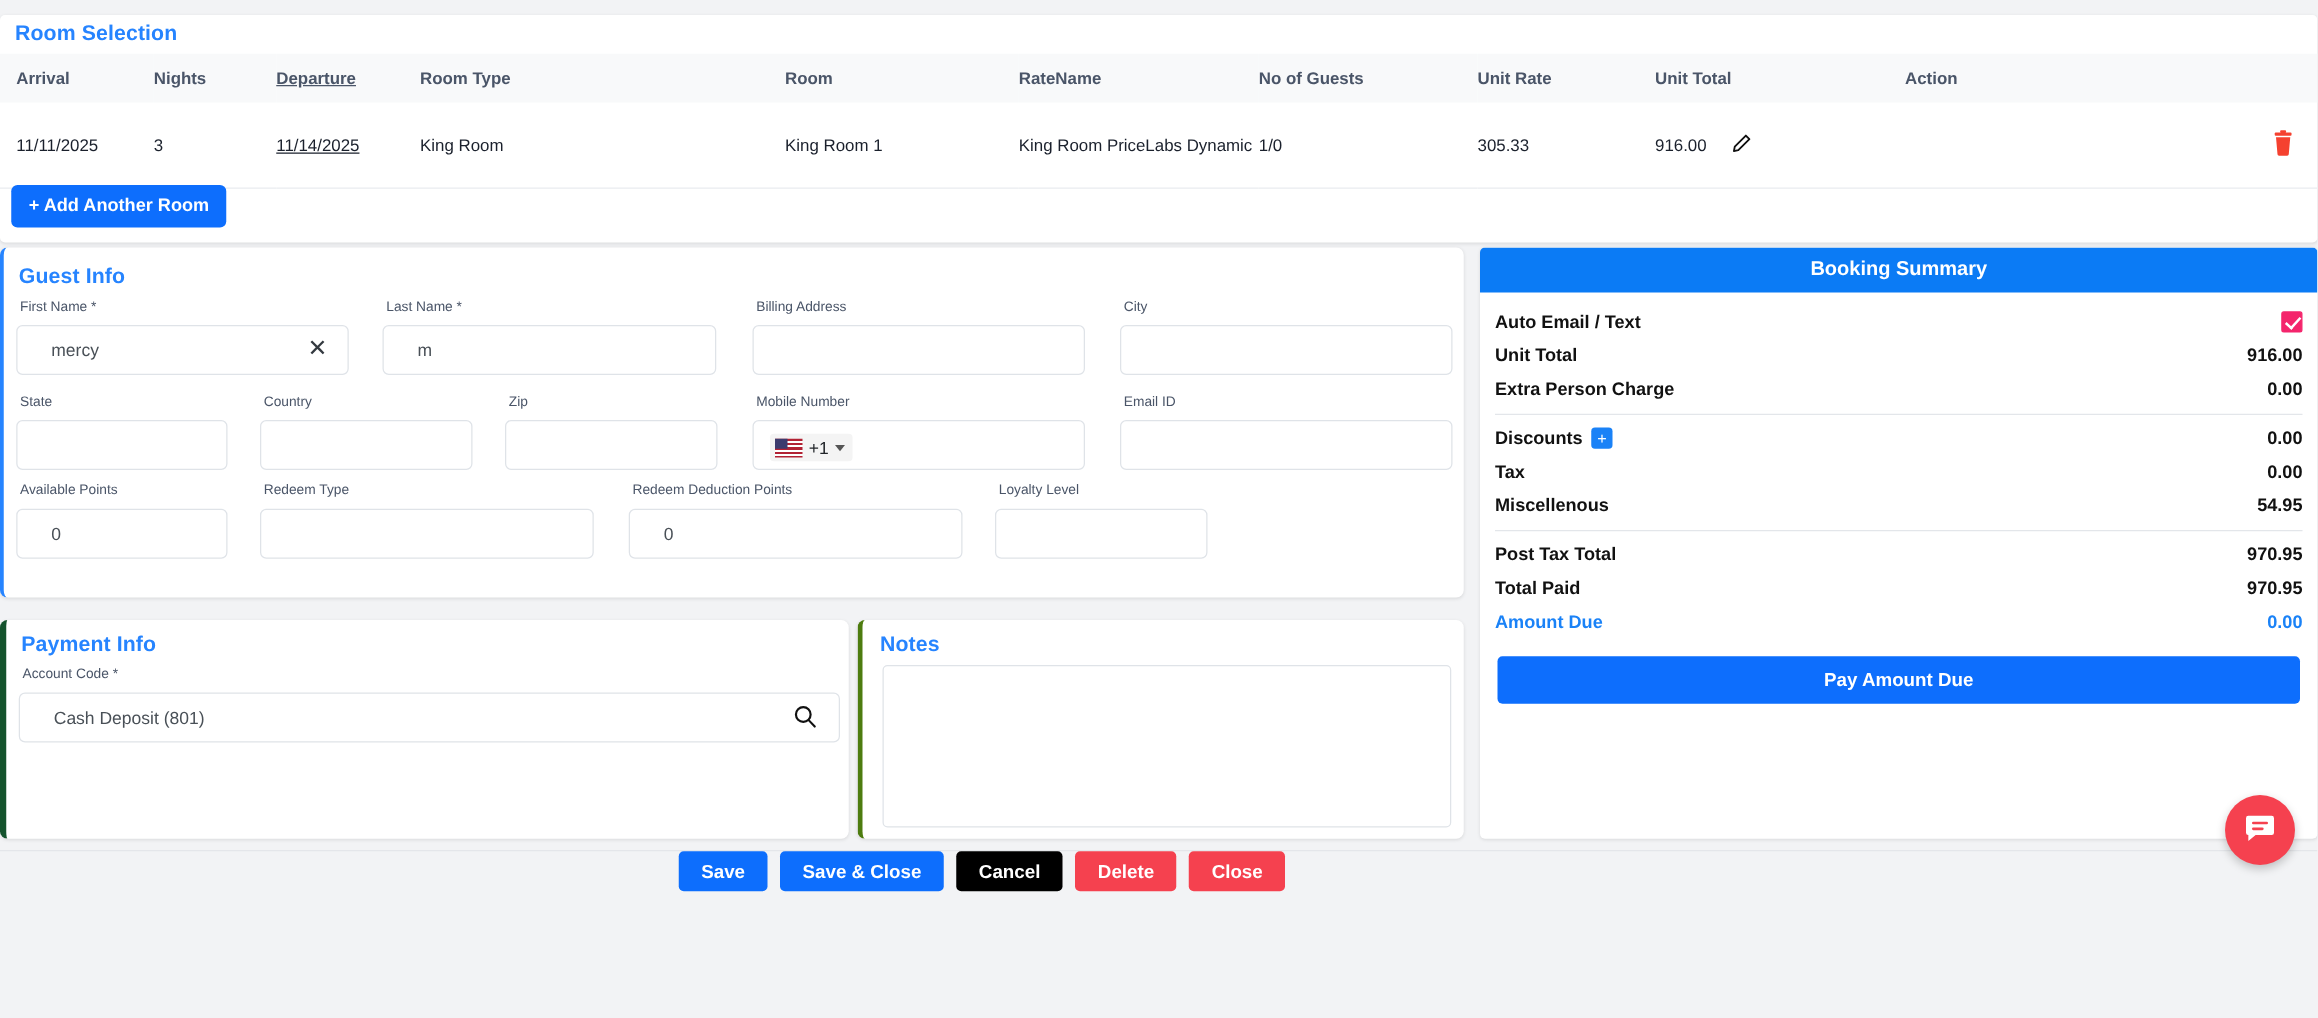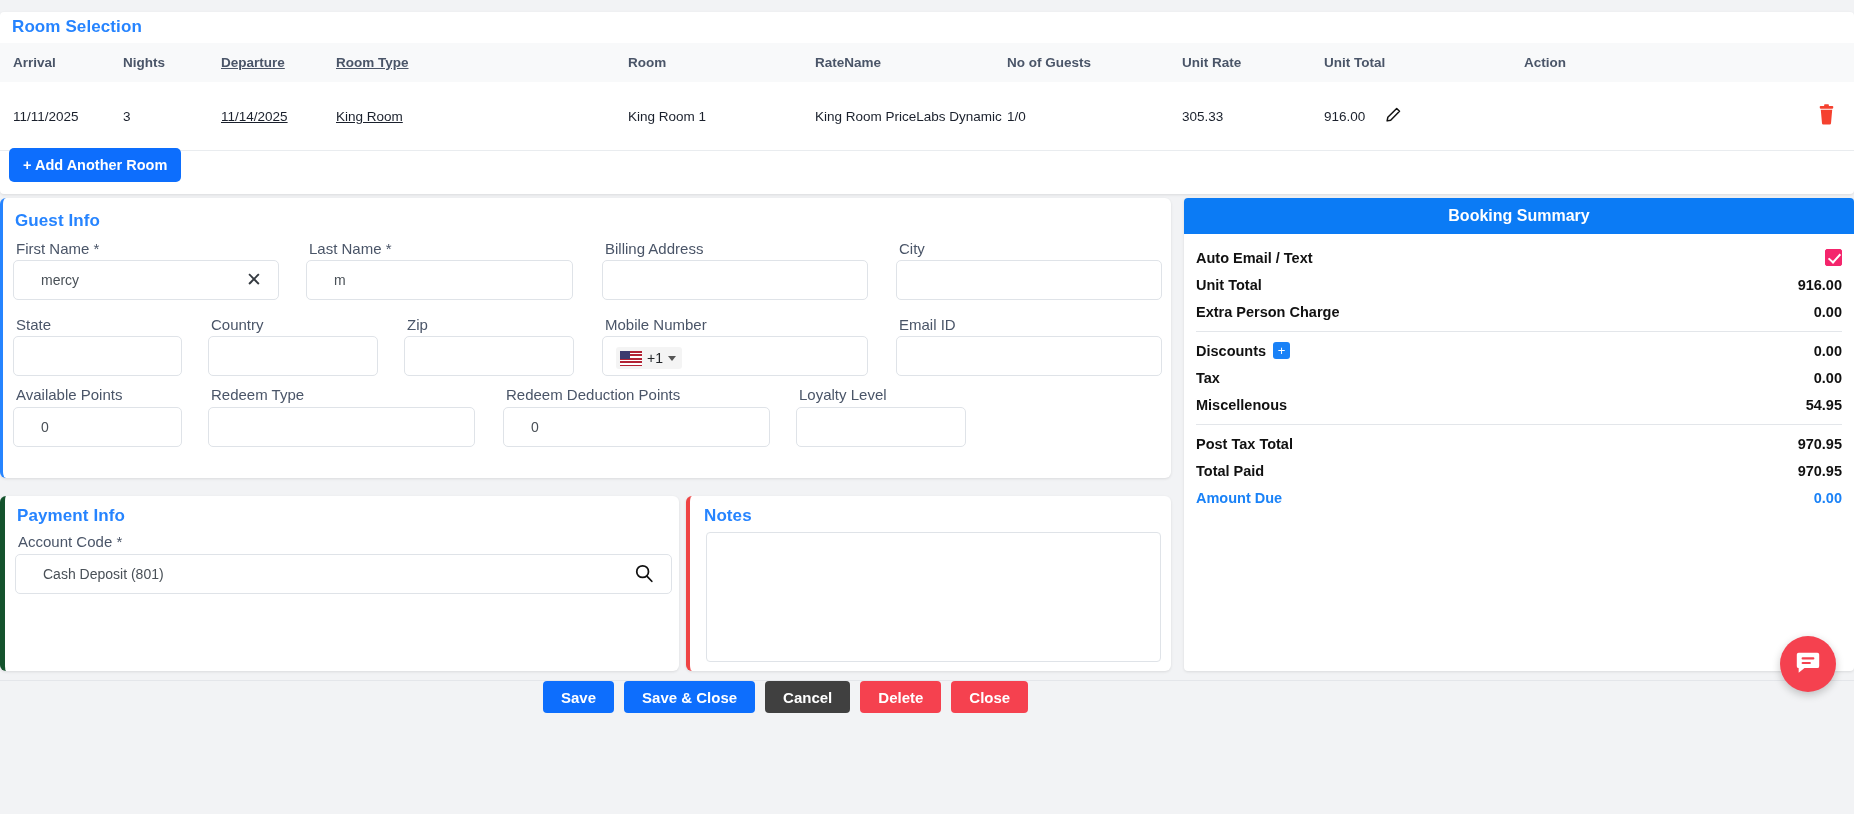--- a/index.html
+++ b/index.html
@@ -30,21 +30,21 @@
     text-align: left; font-size: 13.5px; font-weight: 700; color: #4a5568;
     padding: 12px 0 12px 0; height: 39px; white-space: nowrap;
   }
   table.room-table td {
     font-size: 13.5px; color: #1a202c; padding: 22px 0;
     border-bottom: 1px solid #e9ecef; height: 61px; white-space: nowrap;
   }
   .c-arrival   { width: 123px; padding-left: 13px !important; }
   .c-nights    { width: 98px; }
   .c-departure { width: 115px; text-decoration: underline; }
-  .c-roomtype  { width: 292px; text-decoration: underline; }
+  .c-roomtype  { width: 292px; }
   .c-room      { width: 187px; }
   .c-ratename  { width: 192px; }
   .c-guests    { width: 175px; }
   .c-unitrate  { width: 142px; }
   .c-unittotal { width: 200px; }
   .c-action    { width: auto; text-align: right; padding-right: 18px !important; }
   th.c-action  { text-align: right; padding-right: 18px !important; }
 
   .pencil-icon { display: inline-block; vertical-align: -2px; margin-left: 16px; cursor: pointer; }
   .trash-icon { display: inline-block; cursor: pointer; }
@@ -58,21 +58,21 @@
 
   
   .guest-card {
     position: absolute; left: 0; top: 198px; width: 1171px; height: 280px;
     background: #fff; border-radius: 6px; border-left: 3px solid #2684ff;
     box-shadow: 0 1px 3px rgba(0,0,0,.10);
   }
   .guest-title { position: absolute; left: 12px; top: 13px; }
 
   .fld-label {
-    position: absolute; font-size: 15px; color: #4a5568; font-weight: 400;
+    position: absolute; font-size: 11px; color: #4a5568; font-weight: 400;
     white-space: nowrap;
   }
   .fld-box {
     position: absolute; background: #fff; border: 1px solid #dfe3e8;
     border-radius: 5px; height: 40px;
   }
   .fld-val {
     position: absolute; font-size: 14px; color: #495057;
     line-height: 40px; padding-left: 28px; white-space: nowrap;
   }
@@ -115,21 +115,21 @@
     border: 1px solid #dfe3e8; border-radius: 5px; background: #fff;
   }
   .acct-val { left: 10px; top: 58px; }
   .search-icon {
     position: absolute; left: 628px; top: 66px; cursor: pointer;
   }
 
   
   .notes-card {
     position: absolute; left: 686px; top: 496px; width: 485px; height: 175px;
-    background: #fff; border-radius: 6px; border-left: 4px solid #ef4444;
+    background: #fff; border-radius: 6px; border-left: 4px solid #4d7c0f;
     box-shadow: 0 1px 3px rgba(0,0,0,.10);
   }
   .notes-title { position: absolute; left: 14px; top: 10px; }
   .notes-box {
     position: absolute; left: 16px; top: 36px; width: 455px; height: 130px;
     border: 1px solid #dfe3e8; border-radius: 4px; background: #fff;
     resize: none; outline: none; font-family: "Liberation Sans", sans-serif;
     font-size: 14px; padding: 8px;
   }
 
@@ -185,21 +185,21 @@
   .footer-btns {
     position: absolute; left: 543px; top: 0px;
     display: flex; gap: 10px;
   }
   .fbtn {
     height: 32px; border: none; border-radius: 4px; color: #fff;
     font-size: 15px; font-weight: 700; padding: 0 18px; cursor: pointer;
     font-family: "Liberation Sans", sans-serif; white-space: nowrap;
   }
   .fbtn.blue   { background: #0d6efd; }
-  .fbtn.orange { background: #404040; }
+  .fbtn.orange { background: #000000; }
   .fbtn.red    { background: #f5414f; }
 
   
   .chat-widget {
     position: absolute; right: 18px; bottom: 122px;
     width: 56px; height: 56px; border-radius: 50%;
     background: #f5414f; cursor: pointer;
     display: flex; align-items: center; justify-content: center;
     box-shadow: 0 3px 8px rgba(0,0,0,.22);
   }
@@ -388,20 +388,21 @@
     <div class="sum-row">
       <span class="lbl">Total Paid</span>
       <span class="val">970.95</span>
     </div>
 
     <div class="sum-row amount-due">
       <span class="lbl">Amount Due</span>
       <span class="val">0.00</span>
     </div>
 
+    <button class="btn-pay">Pay Amount Due</button>
   </div>
 </div>
 
 <div class="footer-bar">
   <div class="footer-btns">
     <button class="fbtn blue">Save</button>
     <button class="fbtn blue">Save &amp; Close</button>
     <button class="fbtn orange">Cancel</button>
     <button class="fbtn red">Delete</button>
     <button class="fbtn red">Close</button>

